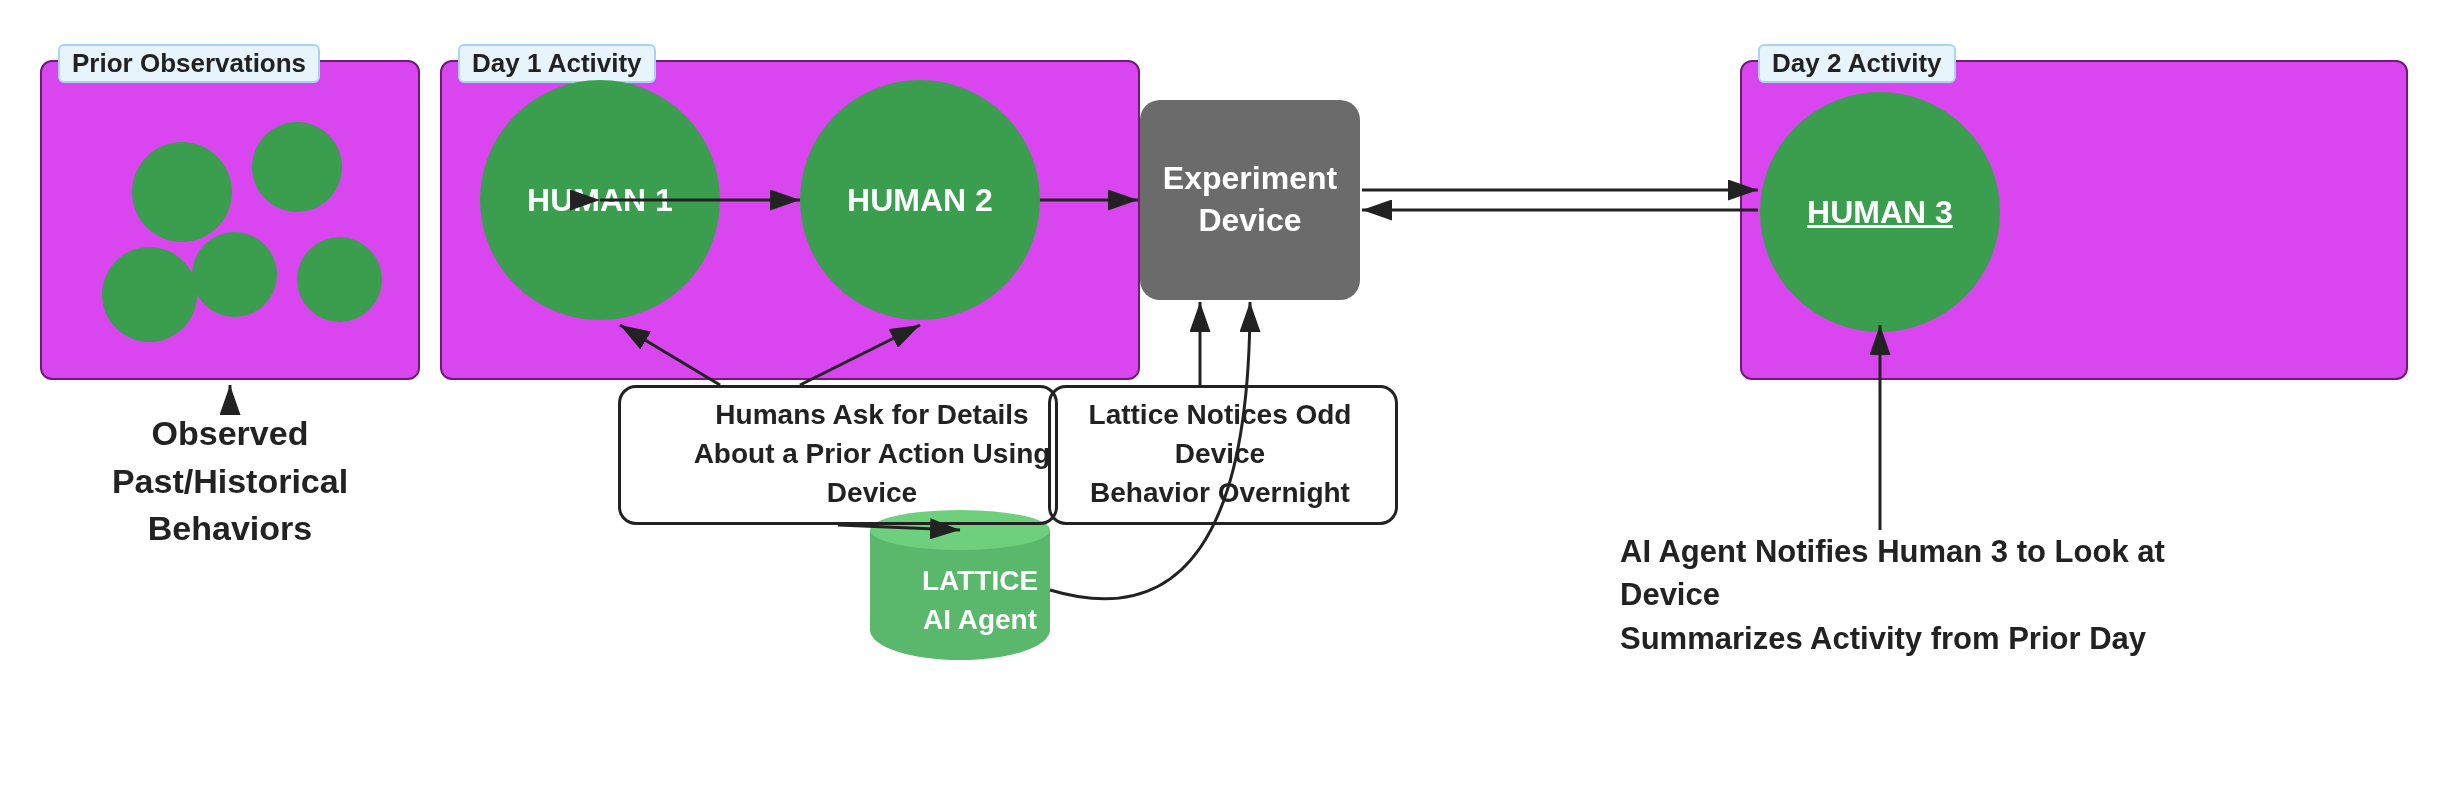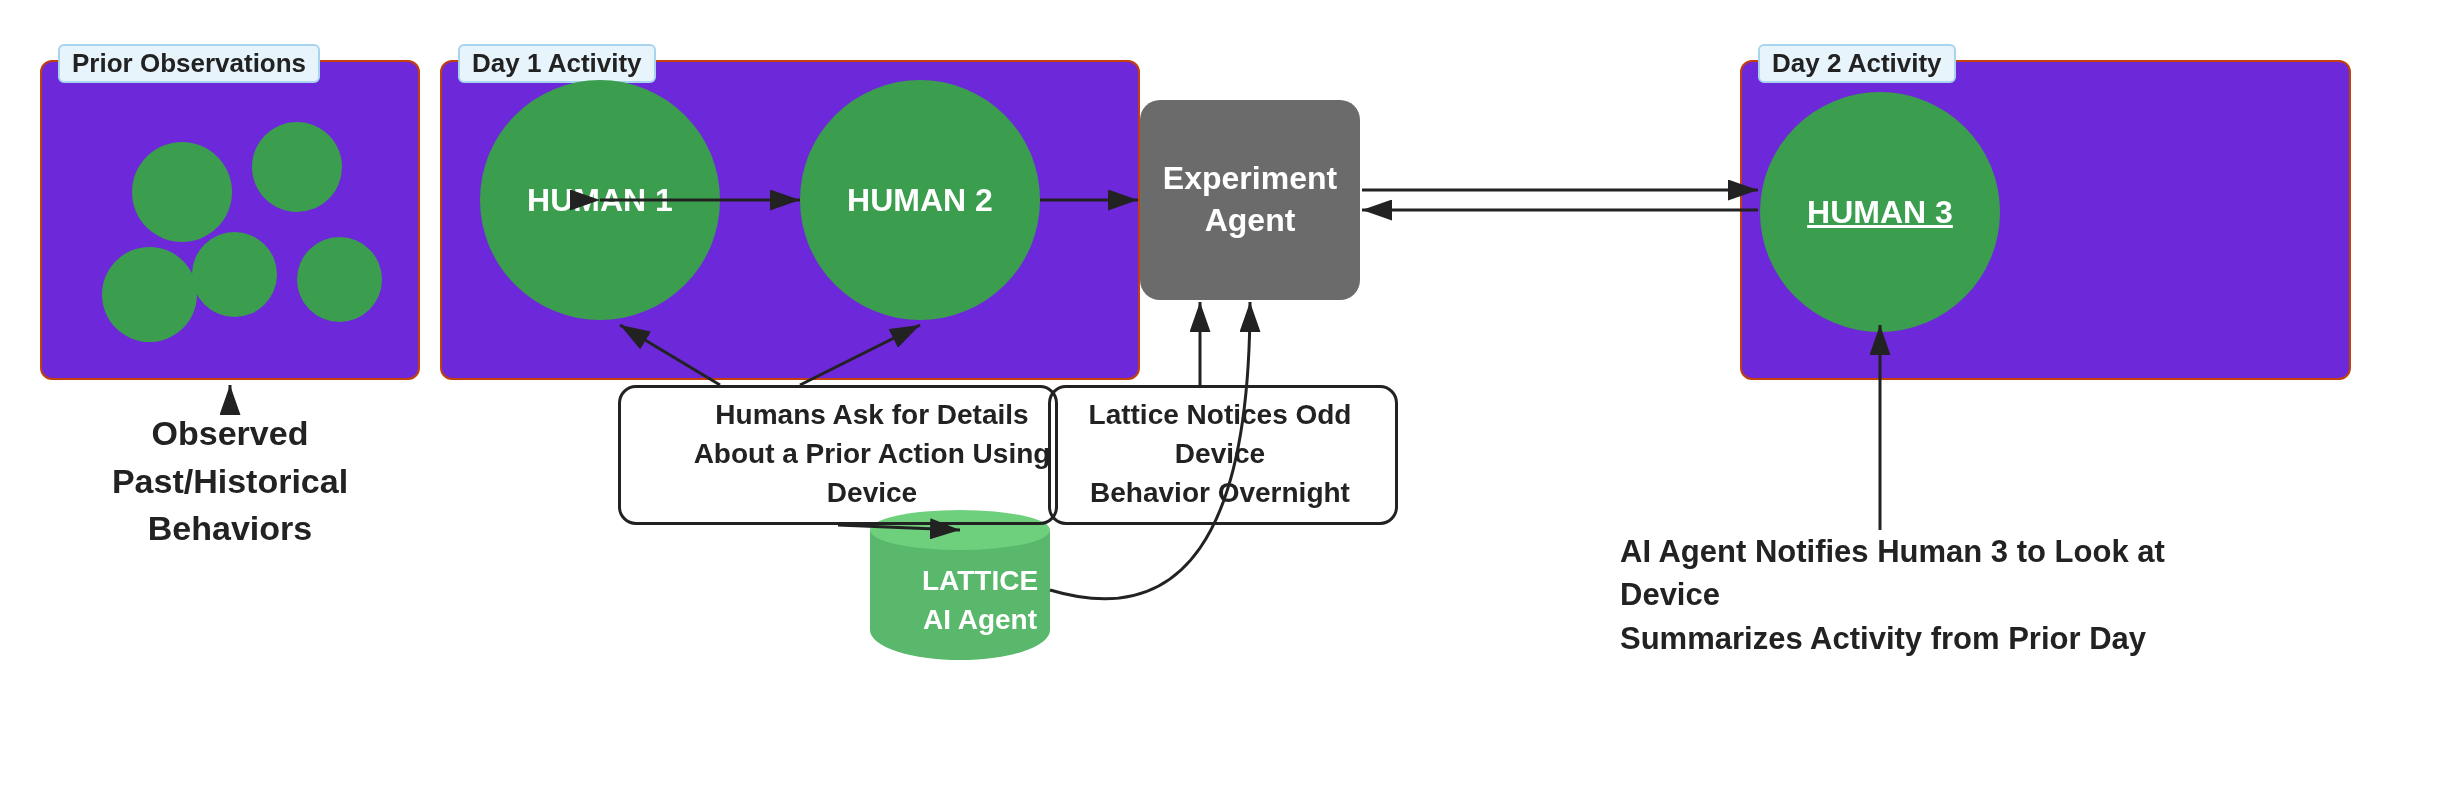--- a/index.html
+++ b/index.html
@@ -9,42 +9,42 @@
       width: 2454px;
       height: 802px;
       overflow: hidden;
       position: relative;
     }
 
     
     .panel {
       position: absolute;
       border-radius: 12px;
-      border: 2px solid #c2410c;
-      background: #6d28d9;
+      border: 2px solid #701a75;
+      background: #d946ef;
     }
 
     .panel-prior {
       left: 40px;
       top: 60px;
       width: 380px;
       height: 320px;
     }
 
     .panel-day1 {
       left: 440px;
       top: 60px;
       width: 700px;
       height: 320px;
     }
 
     .panel-day2 {
       left: 1740px;
       top: 60px;
-      width: 611px;
+      width: 668px;
       height: 320px;
     }
 
     .panel-label {
       position: absolute;
       top: -18px;
       left: 16px;
       background: #e8f4fc;
       border: 2px solid #a8d4f0;
       border-radius: 6px;
@@ -275,21 +275,21 @@
 <div class="human-circle human2">
   <span>HUMAN 2</span>
 </div>
 
 <div class="human-circle human3">
   <span>HUMAN 3</span>
 </div>
 
 <div class="device-box">
   <span>Experiment</span>
-  <span>Agent</span>
+  <span>Device</span>
 </div>
 
 <div class="lattice-container">
   <div class="cylinder">
     <div class="cylinder-text">
       <div>LATTICE</div>
       <div>AI Agent</div>
     </div>
   </div>
 </div>

